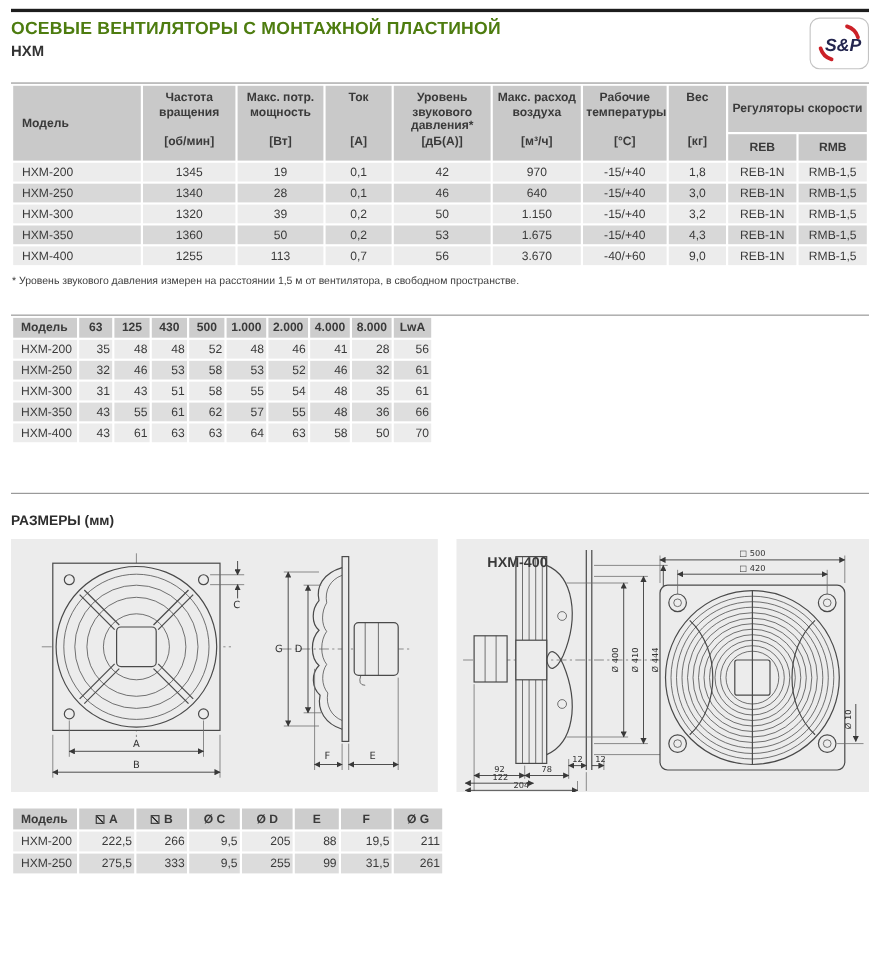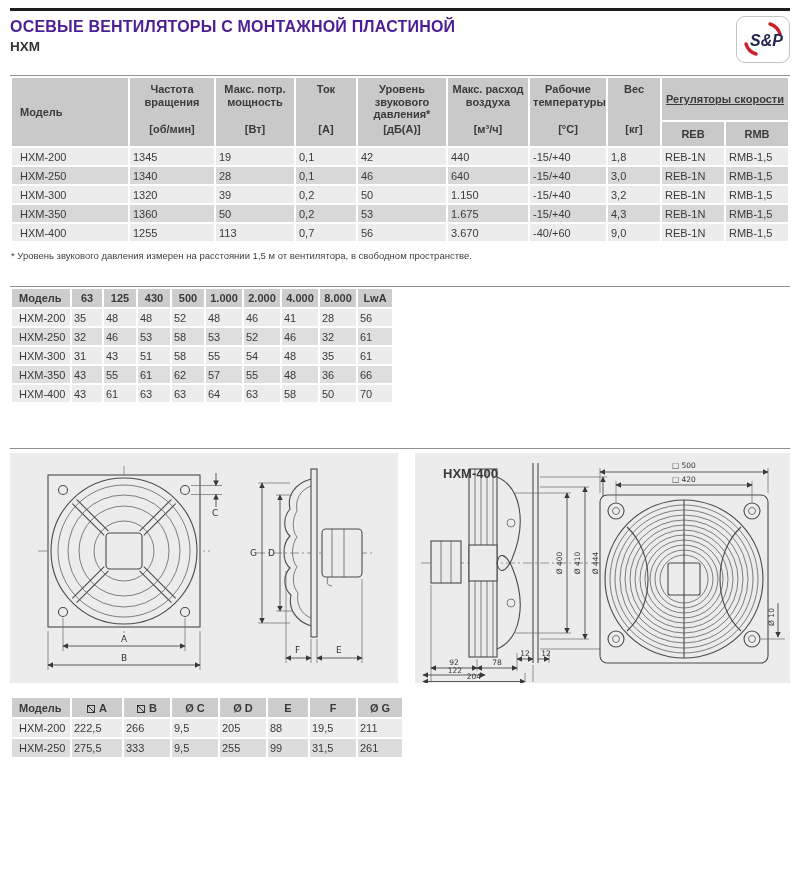--- a/index.html
+++ b/index.html
@@ -3,56 +3,56 @@
 <meta charset="utf-8">
 <style>
   * { box-sizing: border-box; }
   html,body { margin:0; padding:0; background:#ffffff; }
   body { font-family:"Liberation Sans","DejaVu Sans",sans-serif; color:#3a3a3a; }
   .page { position:relative; width:800px; height:874px; background:#fff; padding:8px 10px 0 10px; overflow:hidden; }
 
   .top-rule { height:3px; background:#1d1d1d; }
 
   header { display:flex; justify-content:space-between; align-items:flex-start; margin-top:7px; height:52px; }
-  .page-title { font-size:16px; font-weight:bold; color:#4c1d95; margin:0; letter-spacing:.2px; }
+  .page-title { font-size:16px; font-weight:bold; color:#4d7c0f; margin:0; letter-spacing:.2px; }
   .series-title { font-size:13.5px; font-weight:bold; color:#333; margin:3px 0 12px 0; }
   .logo-box { width:54px; height:47px; border:1px solid #c3c3c3; border-radius:9px; background:#fff;
               display:flex; align-items:center; justify-content:center; margin-top:-2px; }
 
   .hr { height:1px; background:#909090; }
   .hr-header { margin-top:5px; }
 
   .section-heading { font-size:12.5px; font-weight:bold; color:#2d2d2d; margin:17px 0 10px 0; }
 
   table { border-collapse:separate; border-spacing:2px; table-layout:fixed; }
   th, td { font-size:11px; overflow:hidden; }
 
   
   .tech { width:780px; }
   .tech th { background:#c9c9c9; font-weight:bold; text-align:center; padding:5px 3px 4px 3px; vertical-align:top; line-height:1.15; }
   .tech th.model-th { vertical-align:middle; text-align:left; padding-left:8px; }
-  .tech th.reg-th { vertical-align:middle;text-decoration:underline; }
+  .tech th.reg-th { vertical-align:middle; }
   .tech th.sub-th { vertical-align:middle; padding:2px; }
   .tech thead tr.r1 { height:42px; }
   .tech thead tr.r2 { height:24px; }
   .h-label { min-height:40px; }
   .h-unit  { padding-bottom:2px; }
-  .tech td { height:17px; padding:1px 3px; }
+  .tech td { text-align:center; height:17px; padding:1px 3px; }
   .tech td:first-child { text-align:left; padding-left:8px; }
   .tech tbody tr:nth-child(odd) td  { background:#ececec; }
   .tech tbody tr:nth-child(even) td { background:#d8d8d8; }
 
   .footnote { font-size:9.5px; color:#3d3d3d; margin:7px 0 0 1px; }
 
   .hr-acoustic { margin-top:25px; }
   
   .ac { width:384px; }
   .ac th { background:#cdcdcd; font-weight:bold; height:18px; text-align:center; padding:1px 2px; }
   .ac th:first-child { text-align:left; padding-left:7px; }
-  .ac td { text-align:left; height:17px; padding:1px 2px; }
+  .ac td { text-align:right; height:17px; padding:1px 2px; }
   .ac td:first-child { text-align:left; padding-left:7px; }
   .ac tbody tr:nth-child(odd) td  { background:#ececec; }
   .ac tbody tr:nth-child(even) td { background:#dedede; }
 
   .hr-dims { margin-top:44px; }
 
   
   .panels { display:flex; gap:17px; margin-top:4px; }
   .panel { background:#ececec; height:230px; position:relative; }
   .panel-left  { width:388px; }
@@ -65,21 +65,21 @@
   .dash { stroke:#7d7d7d; stroke-width:.8; fill:none; stroke-dasharray:9 3 2 3; }
   .ext  { stroke:#6b6b6b; stroke-width:.7; fill:none; }
   .dim  { stroke:#383838; stroke-width:.8; fill:none; }
   .dimtxt { font-family:"DejaVu Sans",sans-serif; font-size:9px; fill:#333; }
   .dimtxt-s { font-family:"DejaVu Sans",sans-serif; font-size:7.5px; fill:#333; }
 
   
   .dm { width:394px; margin-top:13px; }
   .dm th { background:#cdcdcd; font-weight:bold; height:19px; text-align:center; padding:1px 2px; }
   .dm th:first-child { text-align:left; padding-left:7px; }
-  .dm td { text-align:left; height:18px; padding:1px 2px; }
+  .dm td { text-align:right; height:18px; padding:1px 2px; }
   .dm td:first-child { text-align:left; padding-left:7px; }
   .dm tbody tr:nth-child(odd) td  { background:#ececec; }
   .dm tbody tr:nth-child(even) td { background:#dcdcdc; }
 
   .sq-sym { display:inline-block; width:8px; height:8px; border:1.4px solid #333; margin-right:4px; vertical-align:-1px;
             background:linear-gradient(to top right, transparent calc(50% - 0.7px), #333 calc(50% - 0.7px), #333 calc(50% + 0.7px), transparent calc(50% + 0.7px)); }
 </style>
 </head>
 <body>
 
@@ -155,21 +155,21 @@
         <th class="sub-th">RMB</th>
       </tr>
     </thead>
     <tbody id="tech-body">
         <tr>
           <td>HXM-200</td>
           <td>1345</td>
           <td>19</td>
           <td>0,1</td>
           <td>42</td>
-          <td>440</td>
+          <td>970</td>
           <td>-15/+40</td>
           <td>1,8</td>
           <td>REB-1N</td>
           <td>RMB-1,5</td>
         </tr>
         <tr>
           <td>HXM-250</td>
           <td>1340</td>
           <td>28</td>
           <td>0,1</td>
@@ -310,20 +310,21 @@
           <td>63</td>
           <td>58</td>
           <td>50</td>
           <td>70</td>
         </tr>
       </tbody>
   </table>
 
   <div class="hr hr-dims"></div>
 
+  <h3 class="section-heading">РАЗМЕРЫ (мм)</h3>
 
   <div class="panels">
 
     <div class="panel panel-left">
       <svg width="388" height="230" viewBox="0 0 388 230">
         <defs>
           <marker id="arw" viewBox="0 0 10 10" refX="9" refY="5" markerWidth="7" markerHeight="7" orient="auto-start-reverse">
             <path d="M0,0 L10,5 L0,10 z" fill="#383838"></path>
           </marker>
         </defs>

